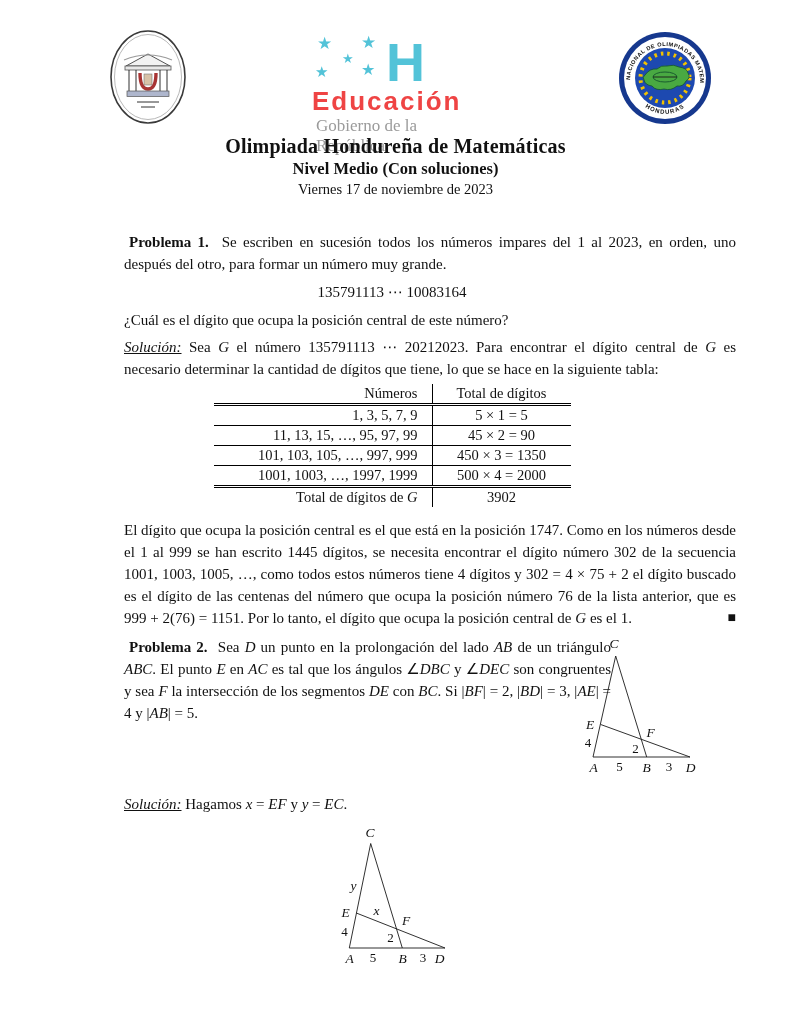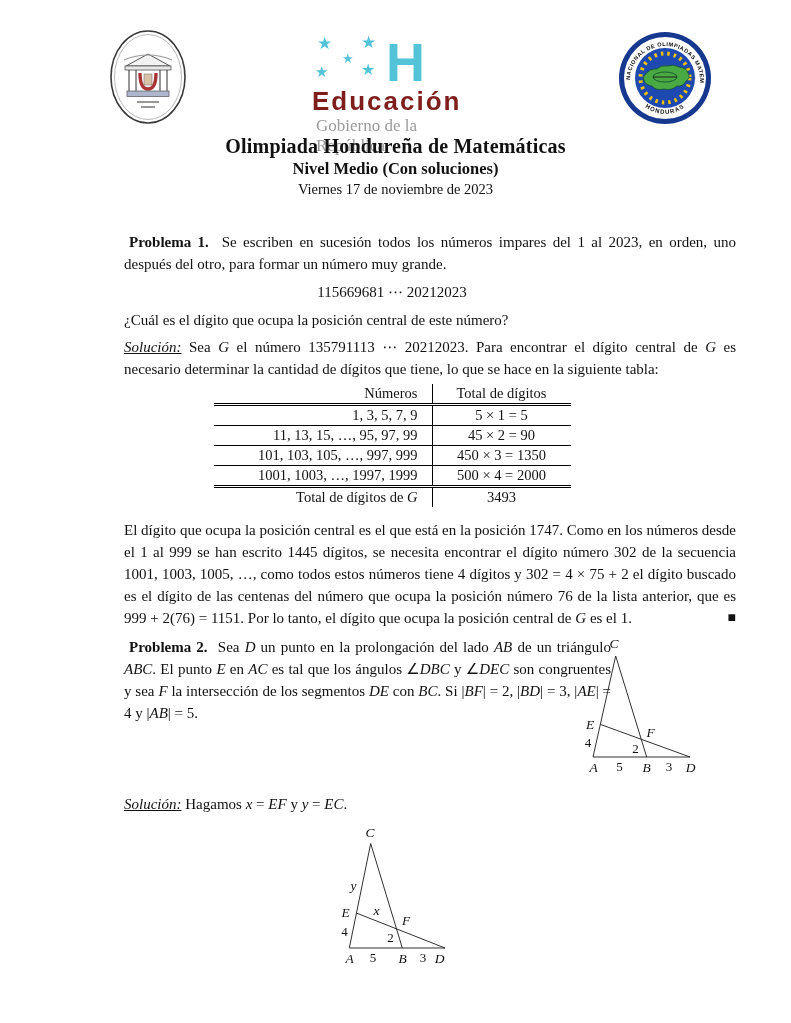--- a/index.html
+++ b/index.html
@@ -27,21 +27,21 @@
   table.digits tbody tr.datarow:last-of-type td{border-bottom:none;}
   table.digits tr.total-row td{border-top:3px double #000;}
   
   svg text{fill:#111;}
   .fl{font-family:"Liberation Serif",serif;font-style:italic;font-size:13.5px;}
   .fn{font-family:"Liberation Serif",serif;font-size:13px;}
   svg line{stroke:#1a1a1a;stroke-width:0.9;}
   
   .star{position:absolute;color:#53C3D8;font-family:"DejaVu Sans",sans-serif;}
   .hletter{position:absolute;color:#53C3D8;font-family:"Liberation Sans",sans-serif;font-weight:bold;font-size:54px;line-height:1;}
-  .eduword{position:absolute;color:#7f1d1d;font-family:"Liberation Sans",sans-serif;font-weight:bold;font-size:26px;letter-spacing:2px;}
+  .eduword{position:absolute;color:#ef4444;font-family:"Liberation Sans",sans-serif;font-weight:bold;font-size:26px;letter-spacing:2px;}
   .gobword{position:absolute;color:#9b9b9b;font-family:"Liberation Serif",serif;font-size:17px;}
 </style>
 </head>
 <body>
 
 <div class="page">
 
   <svg class="abs" style="left:97px;top:27px" width="103" height="100" viewBox="0 0 103 100">
     <ellipse cx="51" cy="50" rx="37" ry="46" fill="#fff" stroke="#3a3a3a" stroke-width="1.6"></ellipse>
     <ellipse cx="51" cy="50" rx="33.5" ry="42.5" fill="none" stroke="#999" stroke-width="0.7"></ellipse>
@@ -89,21 +89,21 @@
       <textPath href="#arcBot" startOffset="50%" text-anchor="middle">HONDURAS</textPath>
     </text>
   </svg>
 
   <div class="abs center title" style="left:0;top:135px;width:791px">Olimpiada Hondureña de Matemáticas</div>
   <div class="abs center subtitle" style="left:0;top:159px;width:791px">Nivel Medio (Con soluciones)</div>
   <div class="abs center date" style="left:0;top:181px;width:791px">Viernes 17 de noviembre de 2023</div>
 
   <div class="abs para indent" style="left:86px;top:231px;width:612px"><span class="seg-b">Problema 1.</span><span>&nbsp; Se escriben en sucesión todos los números impares del 1 al 2023, en orden, uno después del otro, para formar un número muy grande.</span></div>
 
-  <div class="abs center disp" style="left:86px;top:283px;width:612px">115669681 ⋯ 20212023</div>
+  <div class="abs center disp" style="left:86px;top:283px;width:612px">135791113 ⋯ 10083164</div>
 
   <div class="abs para" style="left:86px;top:309px;width:612px">¿Cuál es el dígito que ocupa la posición central de este número?</div>
 
   <div class="abs para" style="left:86px;top:336px;width:612px"><span class="seg-u">Solución:</span><span> Sea </span><span class="seg-i">G</span><span> el número 135791113 ⋯ 20212023. Para encontrar el dígito central de </span><span class="seg-i">G</span><span> es necesario determinar la cantidad de dígitos que tiene, lo que se hace en la siguiente tabla:</span></div>
 
   <div class="abs" style="left:86px;top:384px;width:612px">
     <table class="digits">
       <thead>
         <tr>
           <th>Números</th>
@@ -122,21 +122,21 @@
           <tr class="datarow">
             <td>101, 103, 105, …, 997, 999</td>
             <td>450 × 3 = 1350</td>
           </tr>
           <tr class="datarow">
             <td>1001, 1003, …, 1997, 1999</td>
             <td>500 × 4 = 2000</td>
           </tr>
           <tr class="total-row">
             <td><span>Total de dígitos de </span><span class="seg-i">G</span></td>
-            <td>3493</td>
+            <td>3902</td>
           </tr>
         </tbody>
     </table>
   </div>
 
   <div class="abs para" style="left:86px;top:519px;width:612px"><span>El dígito que ocupa la posición central es el que está en la posición 1747. Como en los números desde el 1 al 999 se han escrito 1445 dígitos, se necesita encontrar el dígito número 302 de la secuencia 1001, 1003, 1005, …, como todos estos números tiene 4 dígitos y 302 = 4 × 75 + 2 el dígito buscado es el dígito de las centenas del número que ocupa la posición número 76 de la lista anterior, que es 999 + 2(76) = 1151. Por lo tanto, el dígito que ocupa la posición central de </span><span class="seg-i">G</span><span> es el 1.</span><span class="seg-qed">■</span></div>
 
   <div class="abs para indent" style="left:86px;top:636px;width:487px"><span class="seg-b">Problema 2.</span><span>&nbsp; Sea </span><span class="seg-i">D</span><span> un punto en la prolongación del lado </span><span class="seg-i">AB</span><span> de un triángulo </span><span class="seg-i">ABC</span><span>. El punto </span><span class="seg-i">E</span><span> en </span><span class="seg-i">AC</span><span> es tal que los ángulos ∠</span><span class="seg-i">DBC</span><span> y ∠</span><span class="seg-i">DEC</span><span> son congruentes y sea </span><span class="seg-i">F</span><span> la intersección de los segmentos </span><span class="seg-i">DE</span><span> con </span><span class="seg-i">BC</span><span>. Si |</span><span class="seg-i">BF</span><span>| = 2, |</span><span class="seg-i">BD</span><span>| = 3, |</span><span class="seg-i">AE</span><span>| = 4 y |</span><span class="seg-i">AB</span><span>| = 5.</span></div>
 
 

